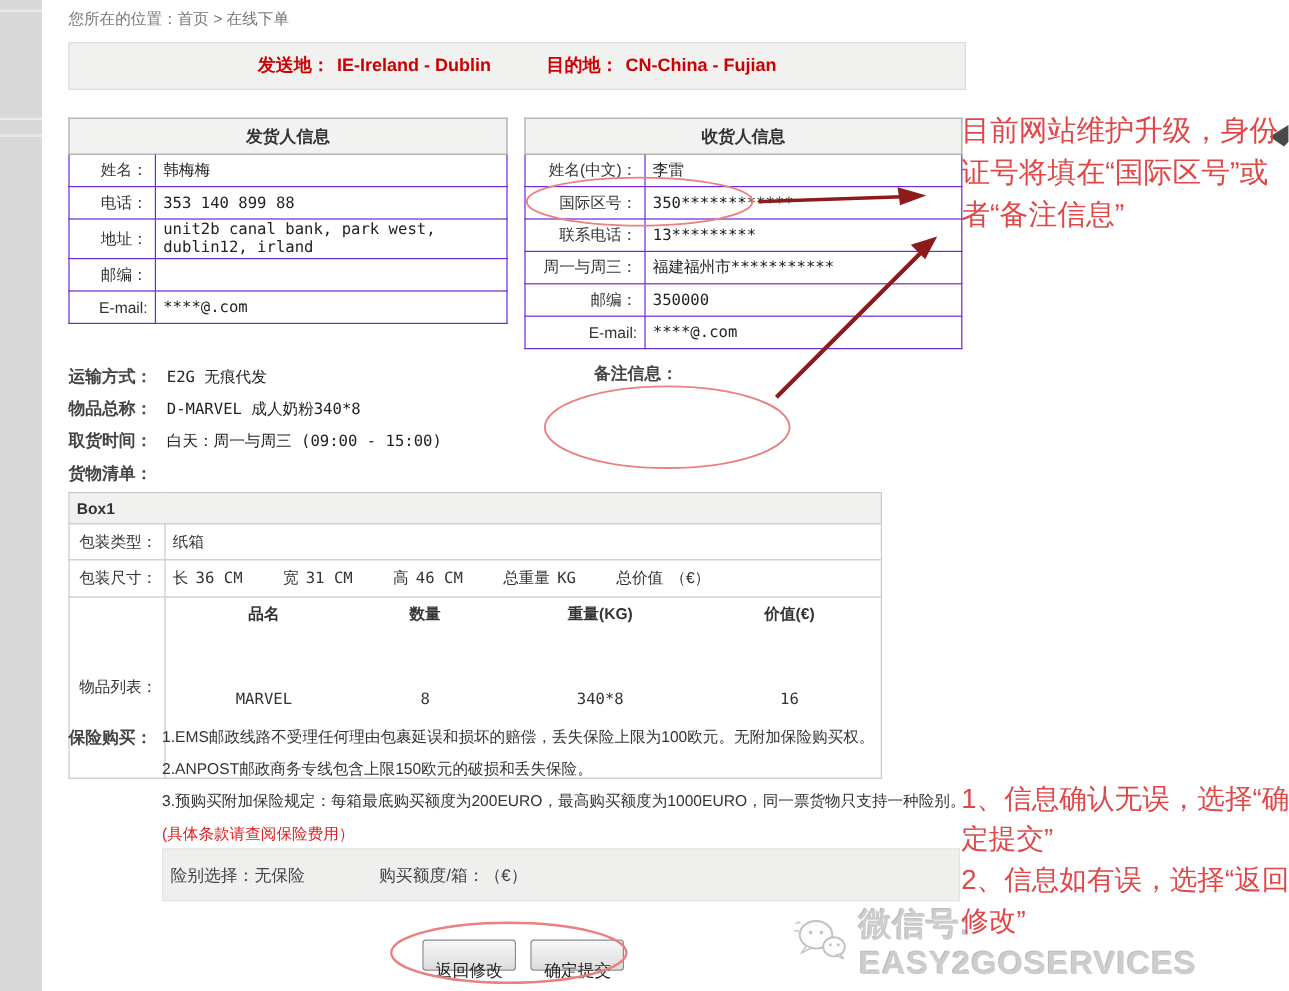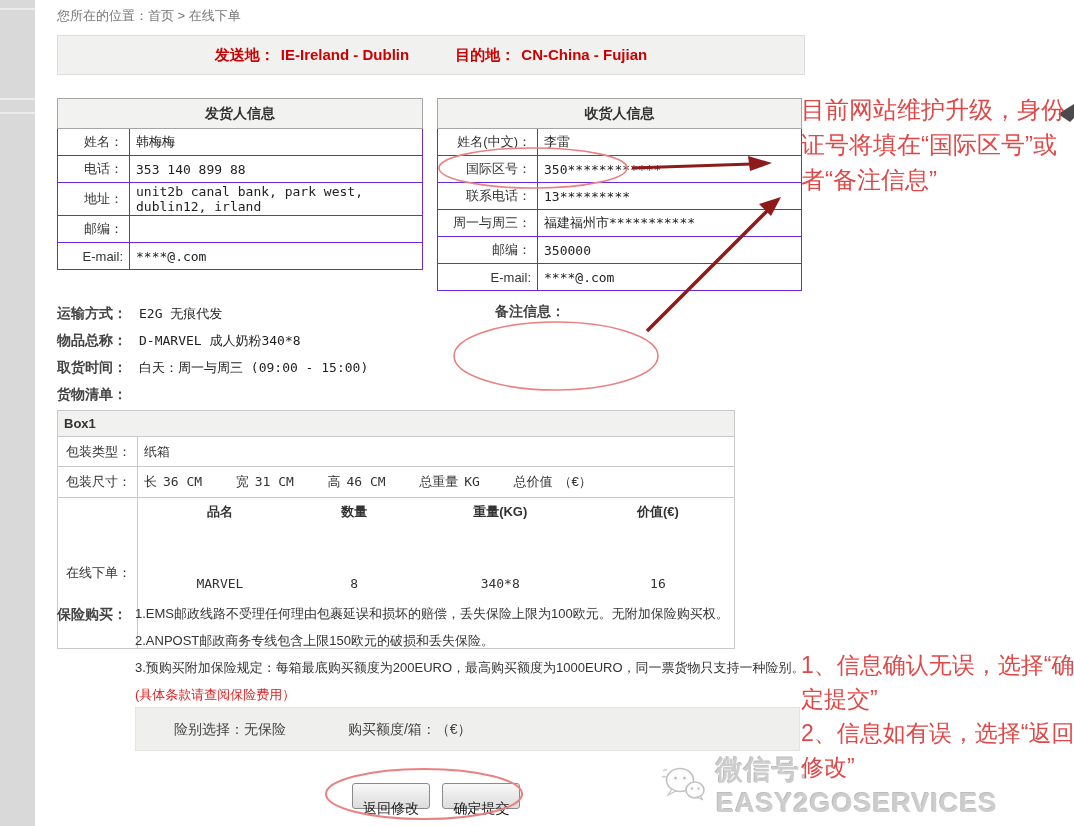--- a/index.html
+++ b/index.html
@@ -60,21 +60,21 @@
   .iv { font-family:"DejaVu Sans Mono","Liberation Mono",monospace; font-size:13px; }
   .col-a{width:26%;} .col-b{width:20%;} .col-c{width:30%;} .col-d{width:24%;}
 
   .ins-label { position:absolute; left:57px; top:606px; font-size:14px; font-weight:bold; color:#444; }
   .ins-text { position:absolute; left:135px; top:600px; width:672px; font-size:13px; line-height:27px; color:#333; }
   .ins-text p { margin:0; }
   .red-link { color:#dd2222; text-decoration:none; }
 
   .ins-bar {
     position:absolute; left:135px; top:707px; width:665px; height:44px;
-    background:#efefee; border:1px solid #e3e3e2; line-height:42px; padding-left:38px; font-size:14px; color:#444;
+    background:#efefee; border:1px solid #e3e3e2; line-height:42px; padding-left:6px; font-size:14px; color:#444;
   }
   .ins-bar .gap2 { margin-left:58px; }
 
   .btns { position:absolute; left:352px; top:783px; }
   .btn {
     display:inline-block; min-width:74px; height:26px; margin-right:8px;
     background:linear-gradient(#f8f8f8,#dcdcdc); border:1px solid #8a8a8a; border-radius:3px;
     font-size:14px; color:#222; line-height:24px; text-align:right; padding:12px 10px; cursor:pointer;
     font-family:"Liberation Sans","DejaVu Sans",sans-serif;
   }
@@ -193,21 +193,21 @@
       <td class="bx-lbl">包装尺寸：</td>
       <td>
         <span class="dim"><span class="dk">长</span><span class="mono">36 CM</span></span>
         <span class="dim"><span class="dk">宽</span><span class="mono">31 CM</span></span>
         <span class="dim"><span class="dk">高</span><span class="mono">46 CM</span></span>
         <span class="dim"><span class="dk">总重量</span><span class="mono">KG</span></span>
         <span class="dim"><span class="dk">总价值</span><span>（€）</span></span>
       </td>
     </tr>
     <tr class="row-items">
-      <td class="bx-lbl">在线下单：</td>
+      <td class="bx-lbl">物品列表：</td>
       <td>
         <table class="items-inner">
           <tbody>
                 <tr>
             <td class="ih col-a">品名</td>
             <td class="ih col-b">数量</td>
             <td class="ih col-c">重量(KG)</td>
             <td class="ih col-d">价值(€)</td>
           </tr>
           <tr>

